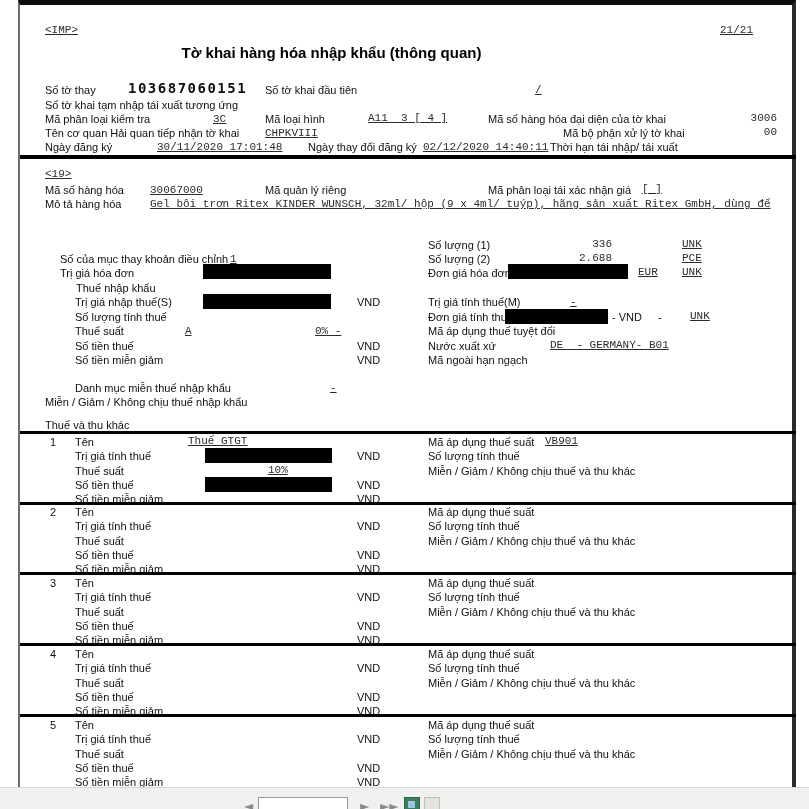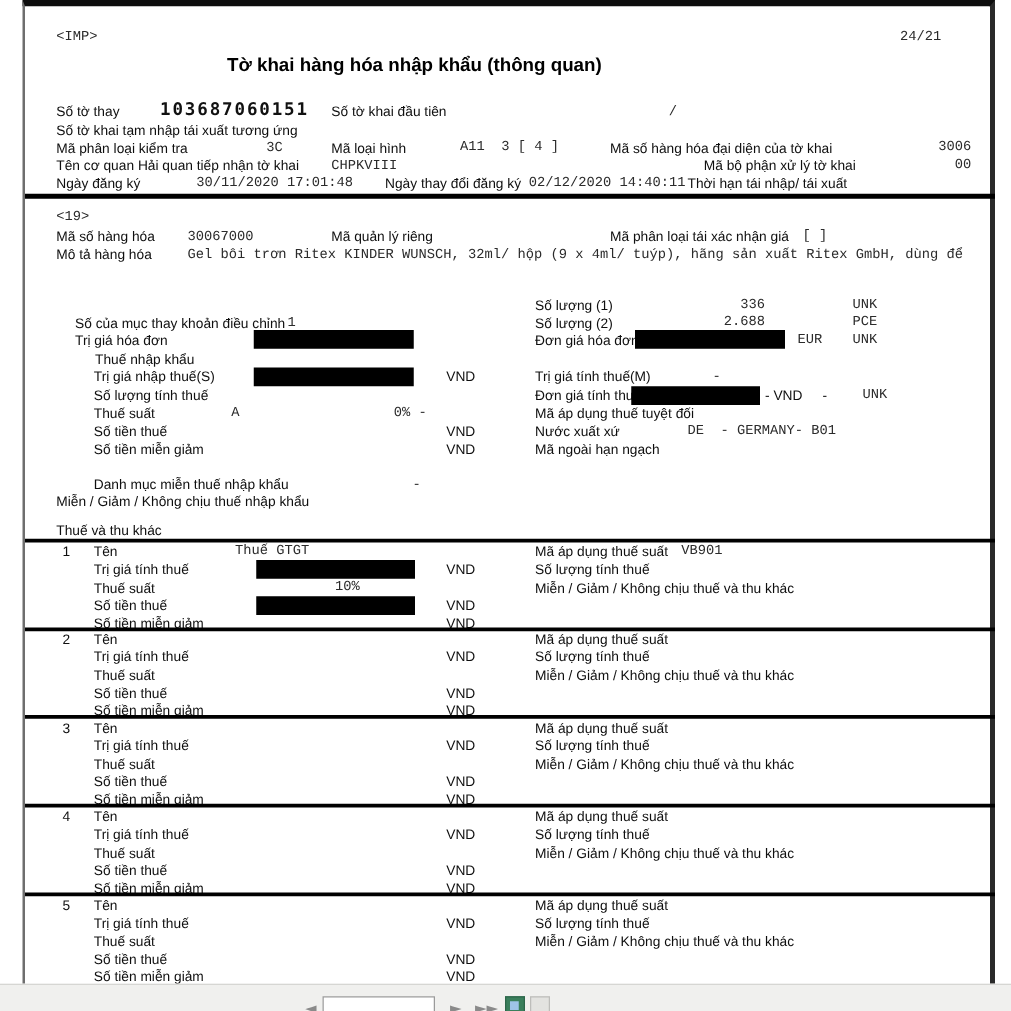--- a/index.html
+++ b/index.html
@@ -2,21 +2,21 @@
 <html><head>
 <meta charset="utf-8">
 <style>
   html,body{margin:0;padding:0;background:#fff;}
   #viewport{position:relative;width:809px;height:809px;overflow:hidden;background:#fff;
             font-family:"Liberation Sans",sans-serif;}
   #page-frame{position:absolute;left:18px;top:0;width:778px;height:787px;background:#fff;
               border-left:2px solid #6e6e6e;border-right:4px solid #2a2a2a;border-top:5px solid #0d0d0d;
               box-sizing:border-box;}
   .lb{position:absolute;font:11px "Liberation Sans",sans-serif;color:#0f0f0f;white-space:pre;line-height:12px;}
-  .mv{position:absolute;font:11px "Liberation Mono",monospace;color:#2b2b2b;white-space:pre;line-height:12px;}
+  .mv{position:absolute;font:11px "Liberation Mono",monospace;color:#2b2b2b;white-space:pre;line-height:12px;text-decoration:underline;}
   .bignum{position:absolute;font:600 14px "DejaVu Sans Mono",monospace;letter-spacing:1.5px;color:#111;white-space:pre;}
   .title{position:absolute;left:18px;width:627px;text-align:center;
          font:bold 15px "Liberation Sans",sans-serif;color:#000;}
   .redact{position:absolute;background:#000;}
   .hrule{position:absolute;left:20px;width:776px;height:3px;background:#000;}
   .rnum-box{position:absolute;text-align:right;font:11px "Liberation Mono",monospace;color:#2b2b2b;white-space:pre;}
   .taxrow{position:absolute;left:0;top:0;width:809px;height:71px;}
   #bottom-bar{position:absolute;left:0;top:787px;width:809px;height:22px;background:#f0f0ee;
               border-top:1px solid #d6d6d3;}
   .pager-glyph{position:absolute;font:12px "DejaVu Sans",sans-serif;color:#8a8a8a;}
@@ -27,21 +27,21 @@
   #export-icon:after{content:"";position:absolute;left:3px;top:3px;width:7px;height:7px;background:#9fc3e8;}
   #print-icon{left:424px;top:9px;background:#e3e3e0;border:1px solid #bdbdba;}
 </style>
 </head>
 <body>
 
 <div id="viewport">
   <div id="page-frame"></div>
 
   <span class="mv" style="left:45px;top:24px">&lt;IMP&gt;</span>
-  <span class="mv" style="left:720px;top:24px">24/21</span>
+  <span class="mv" style="left:720px;top:24px">21/21</span>
   <div class="title" style="top:44px">Tờ khai hàng hóa nhập khẩu (thông quan)</div>
 
   <span class="lb" style="left:45px;top:84px">Số tờ thay</span>
   <span class="bignum" style="left:128px;top:80px">103687060151</span>
   <span class="lb" style="left:265px;top:84px">Số tờ khai đầu tiên</span>
   <span class="mv" style="left:535px;top:84px">/</span>
 
   <span class="lb" style="left:45px;top:99px">Số tờ khai tạm nhập tái xuất tương ứng</span>
 
   <span class="lb" style="left:45px;top:113px">Mã phân loại kiểm tra</span>

